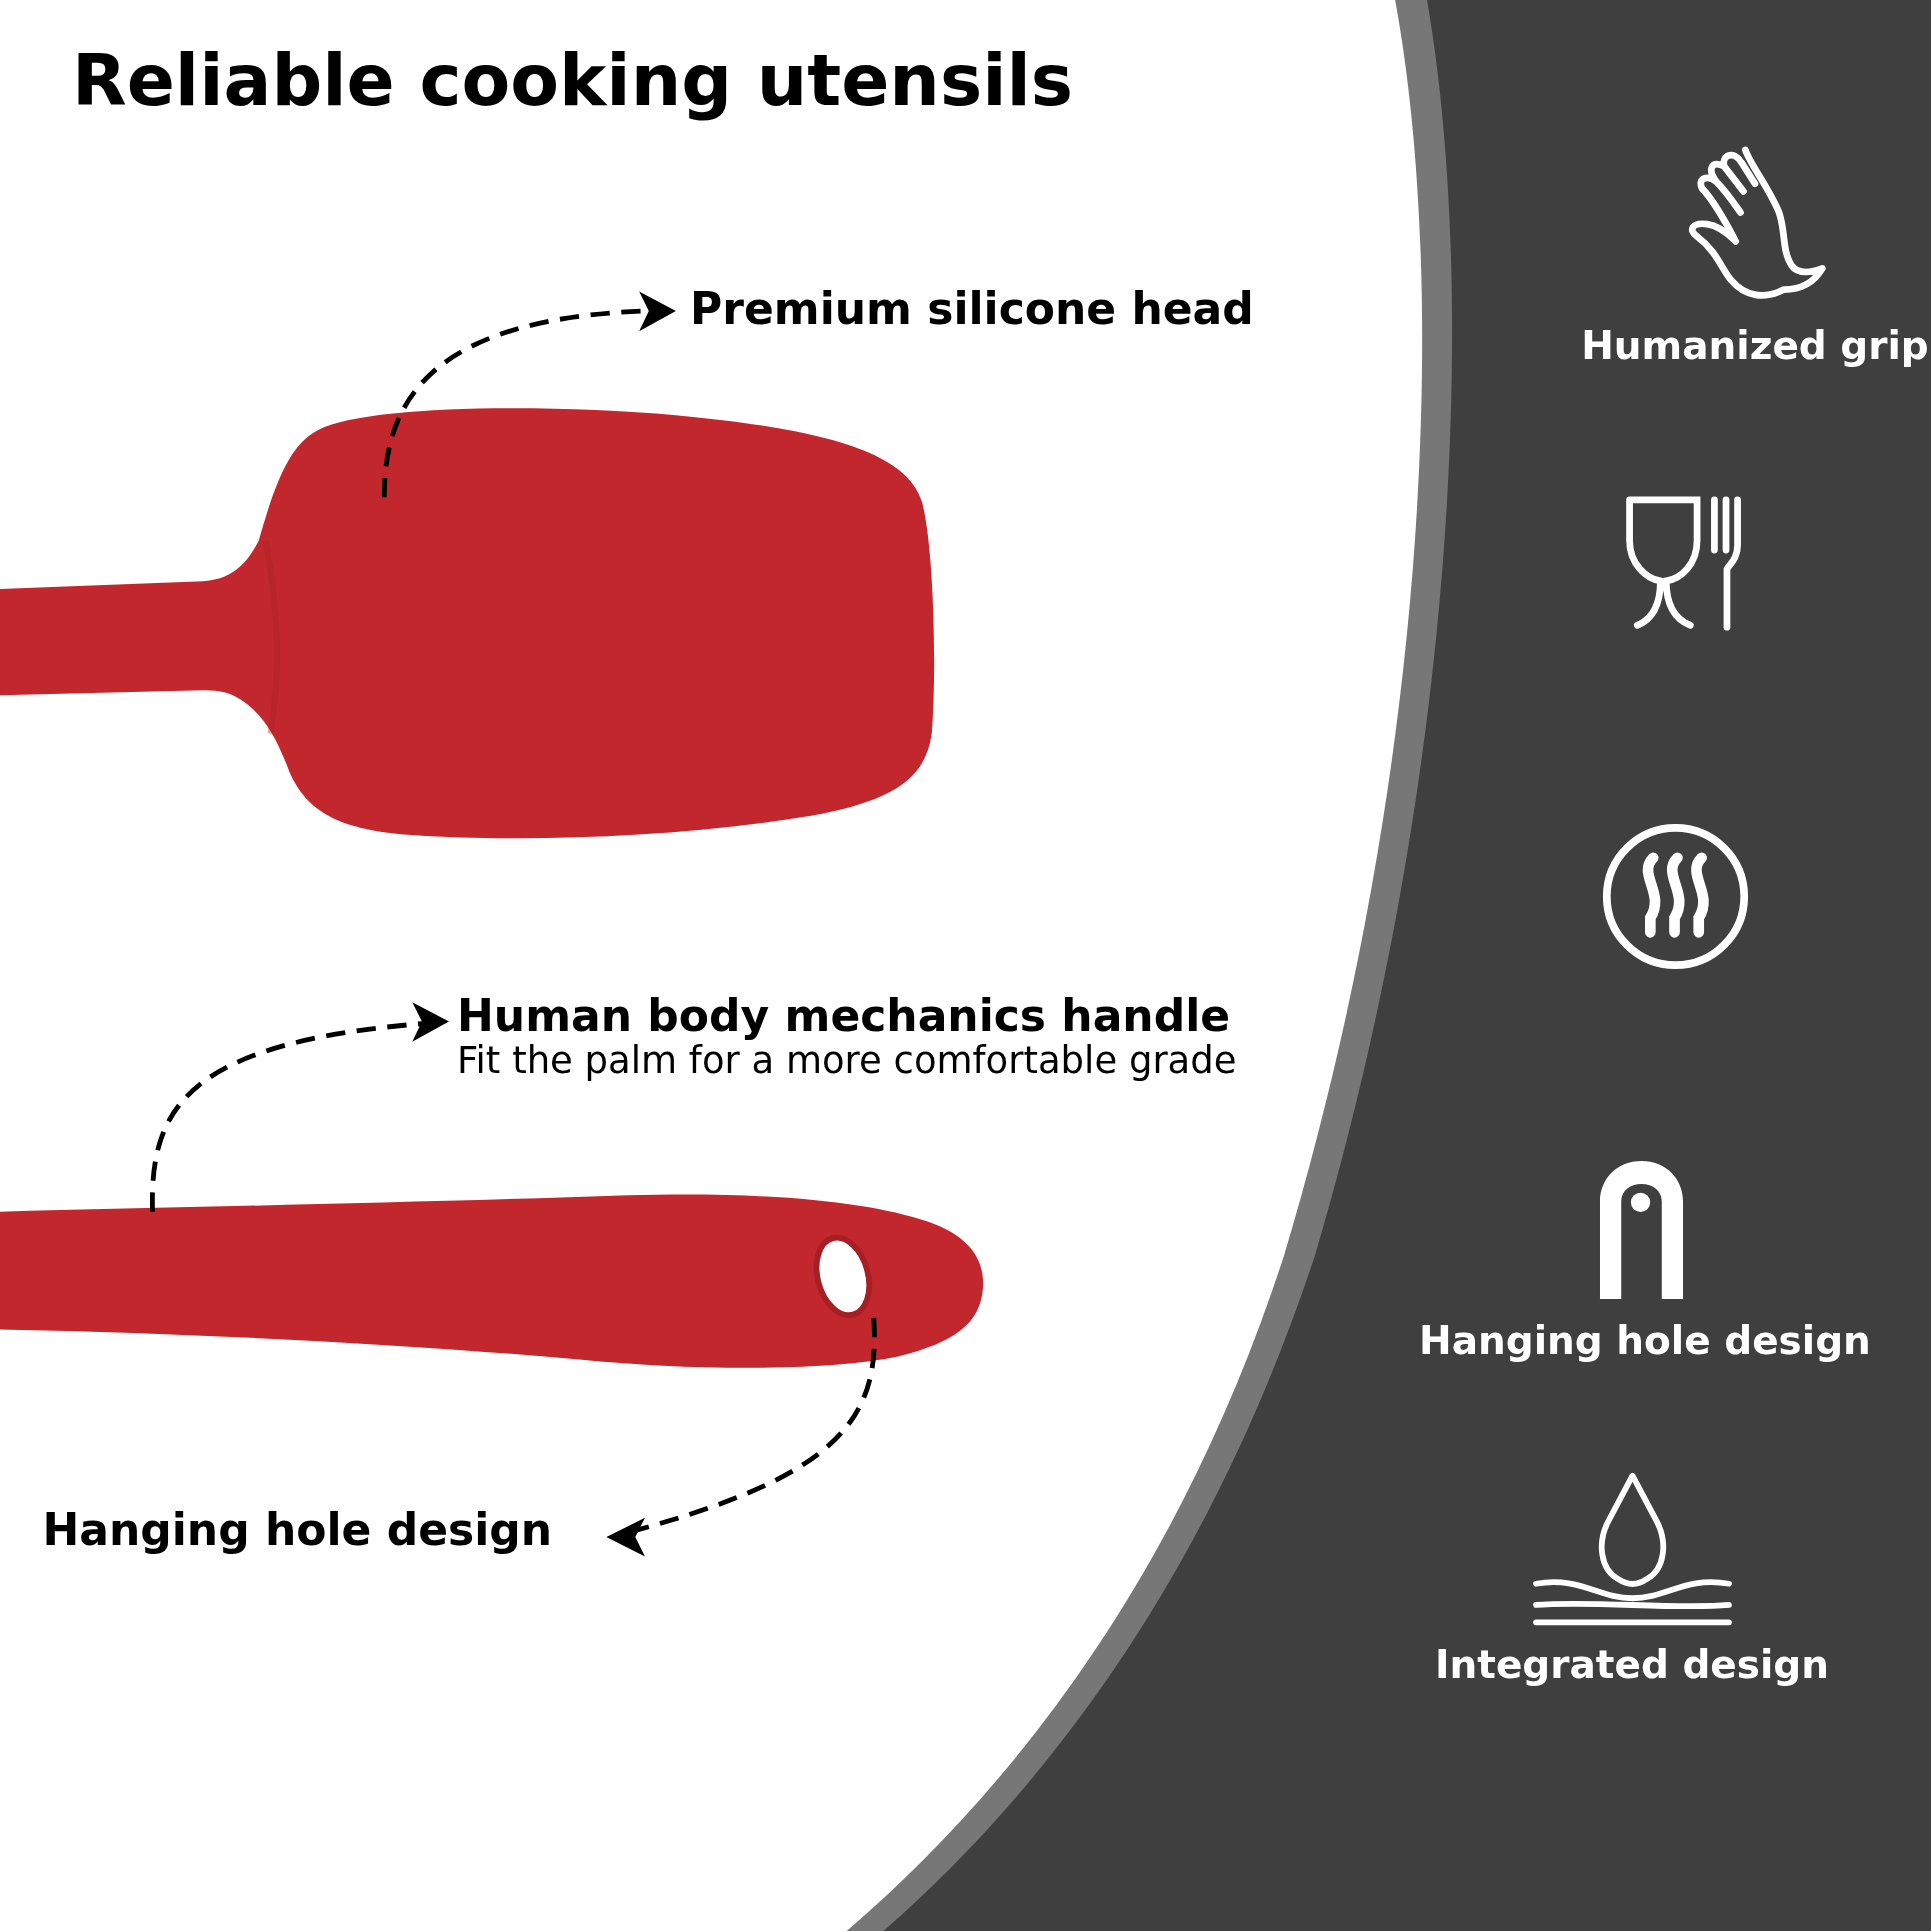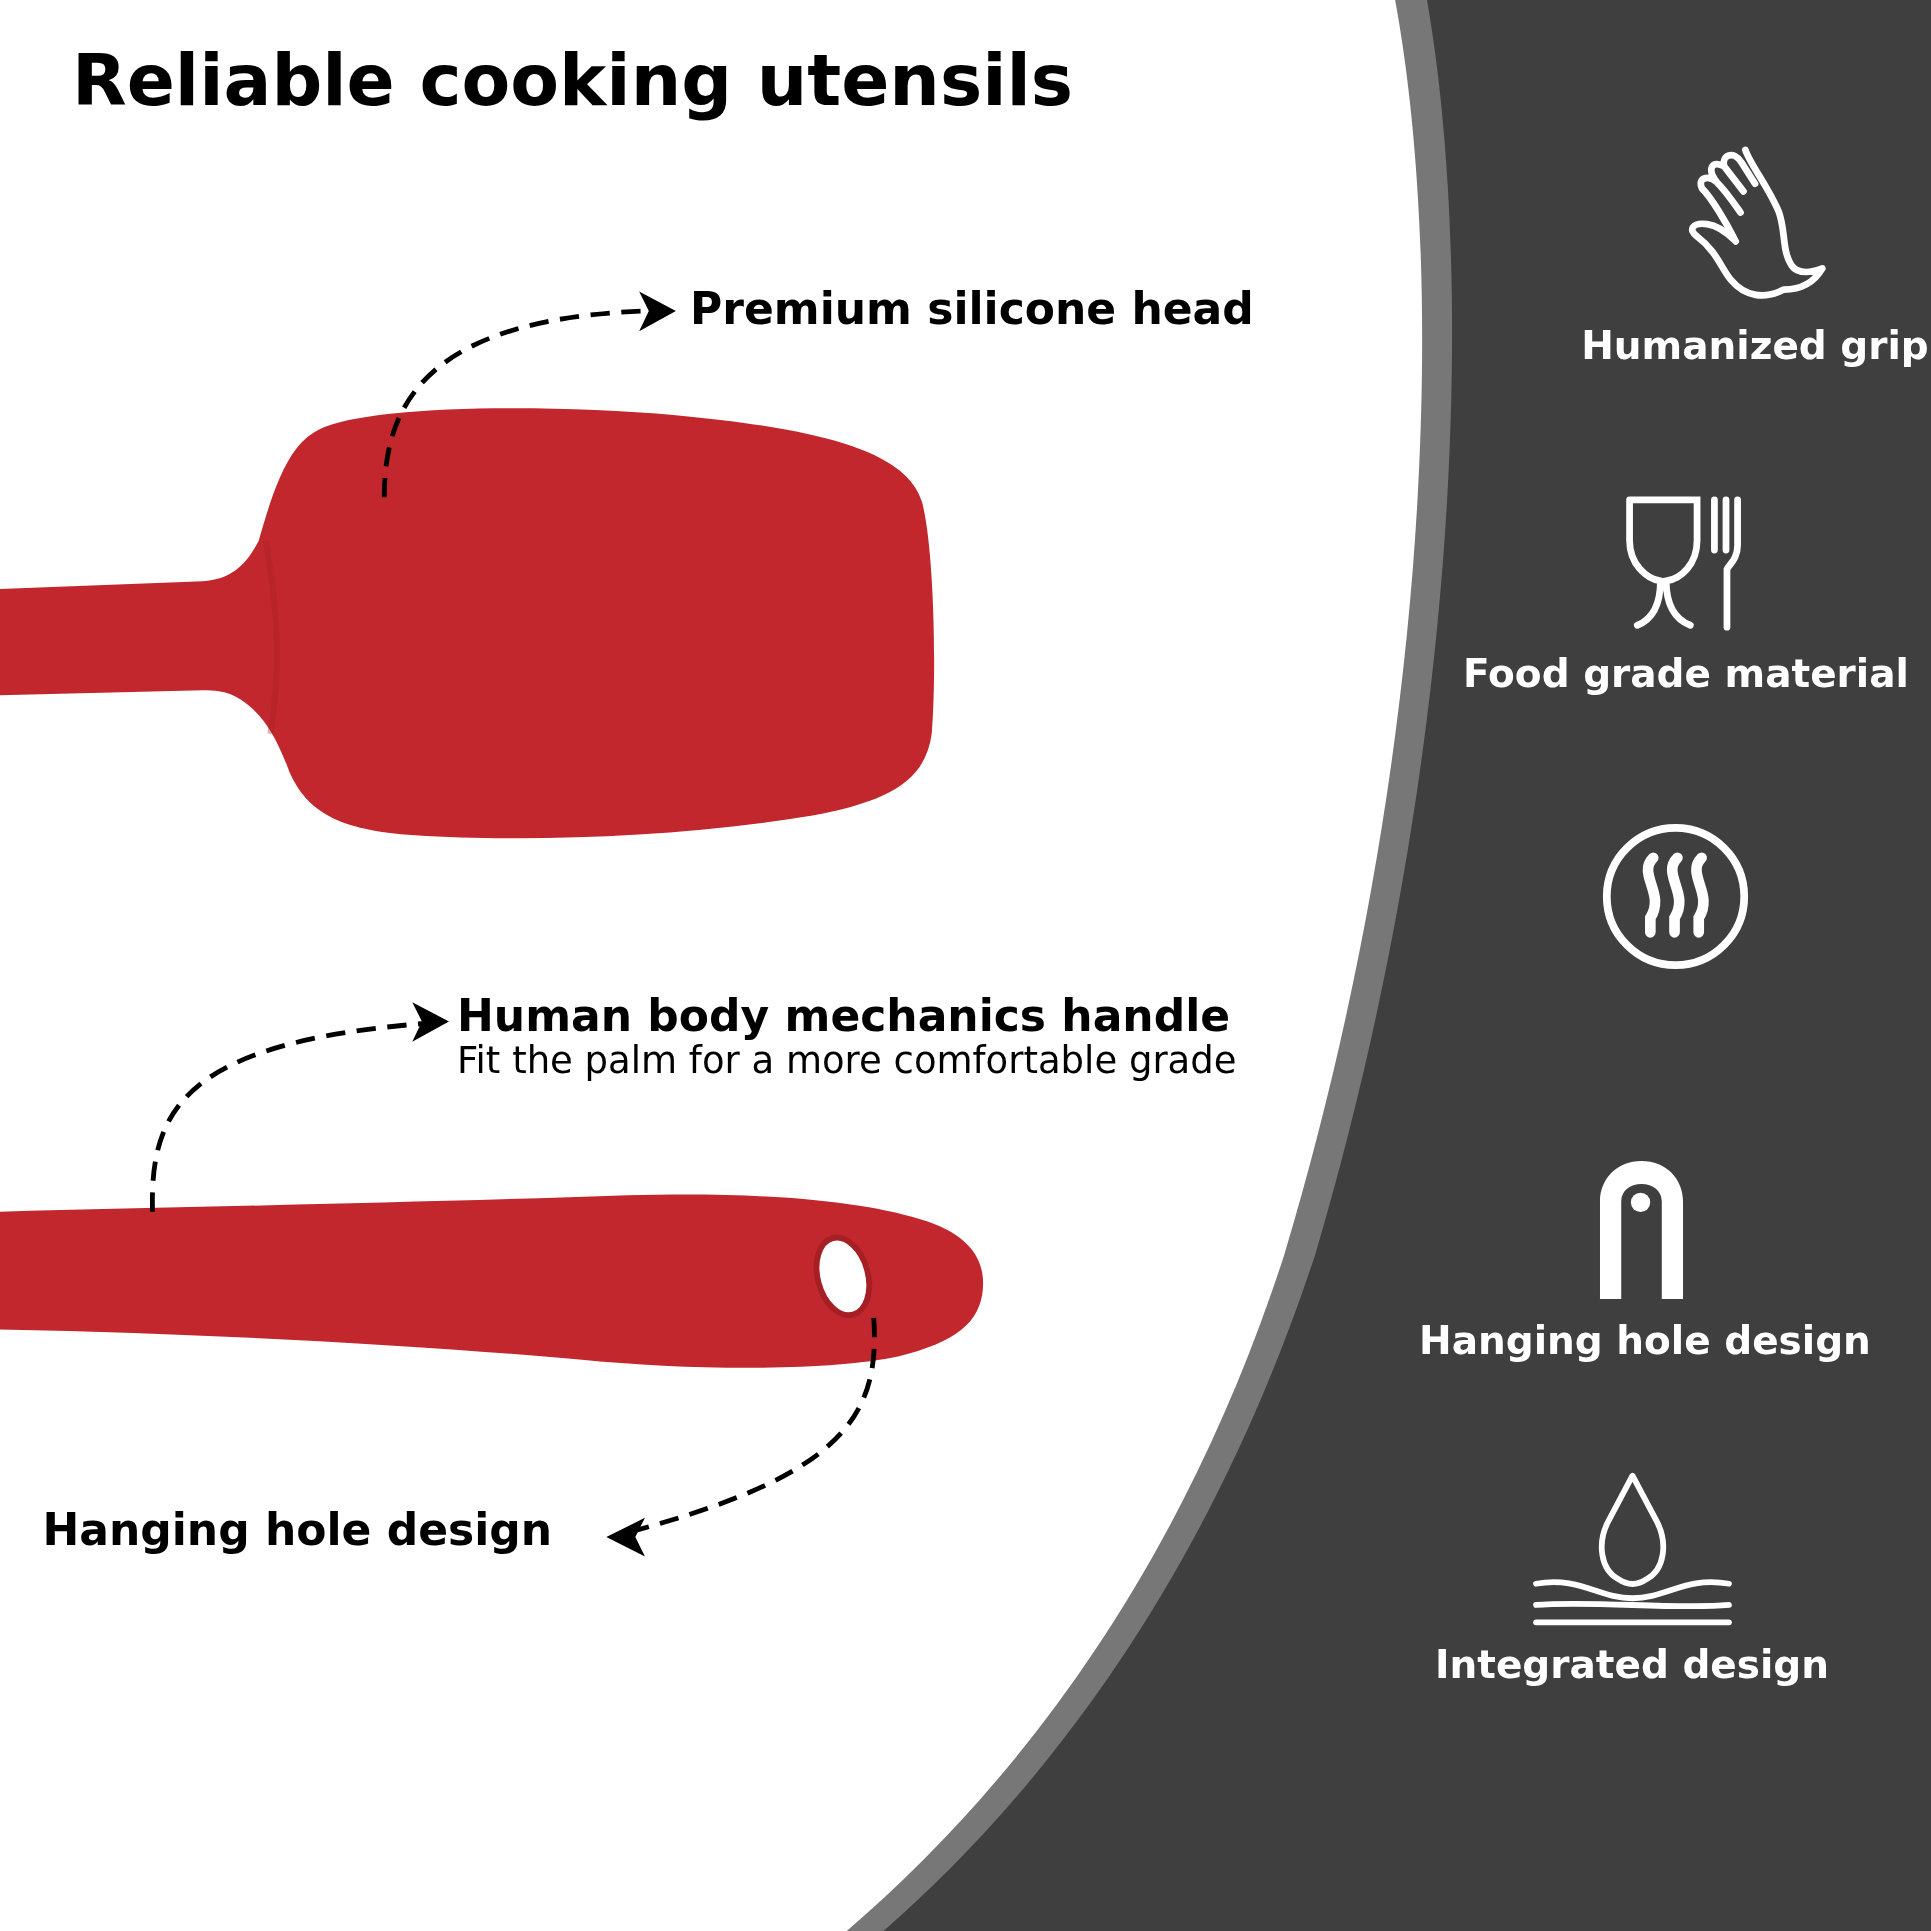--- a/index.html
+++ b/index.html
@@ -103,21 +103,20 @@
              C20,35 30,30 40,38 C50,48 58,60 65,70 M40,38 C30,25 35,15 48,22 L68,48 M48,22 C45,10 58,5 66,18 L80,40" fill="none" stroke="#fff" stroke-width="7" stroke-linecap="round" stroke-linejoin="round"></path>
   </svg>
   <span class="label">Humanized grip</span>
 </div>
 
 <div class="feature" id="feat-food">
   <svg class="icon" width="135" height="145" viewBox="0 0 140 150">
     <path d="M12,8 L82,8 L82,50 C82,75 65,90 50,92 C50,110 55,130 75,138 M44,92 C44,110 40,130 20,138 M12,8 L12,50 C12,75 30,90 44,92" fill="none" stroke="#fff" stroke-width="7" stroke-linecap="round"></path>
     <path d="M100,8 L100,60 M112,8 L112,60 M124,8 L124,55 C124,70 115,75 113,80 L113,140" fill="none" stroke="#fff" stroke-width="7" stroke-linecap="round"></path>
   </svg>
-  <span class="label">Food grade material</span>
 </div>
 
 <div class="feature" id="feat-odor">
   <svg class="icon" width="151" height="151" viewBox="0 0 156 156">
     <circle cx="78" cy="78" r="71" fill="none" stroke="#fff" stroke-width="8"></circle>
     <g fill="none" stroke="#fff" stroke-width="11" stroke-linecap="round">
       <path d="M55,38 C38,55 68,75 52,100 L52,115"></path>
       <path d="M80,38 C63,55 93,75 77,100 L77,115"></path>
       <path d="M105,38 C88,55 118,75 102,100 L102,115"></path>
     </g>

